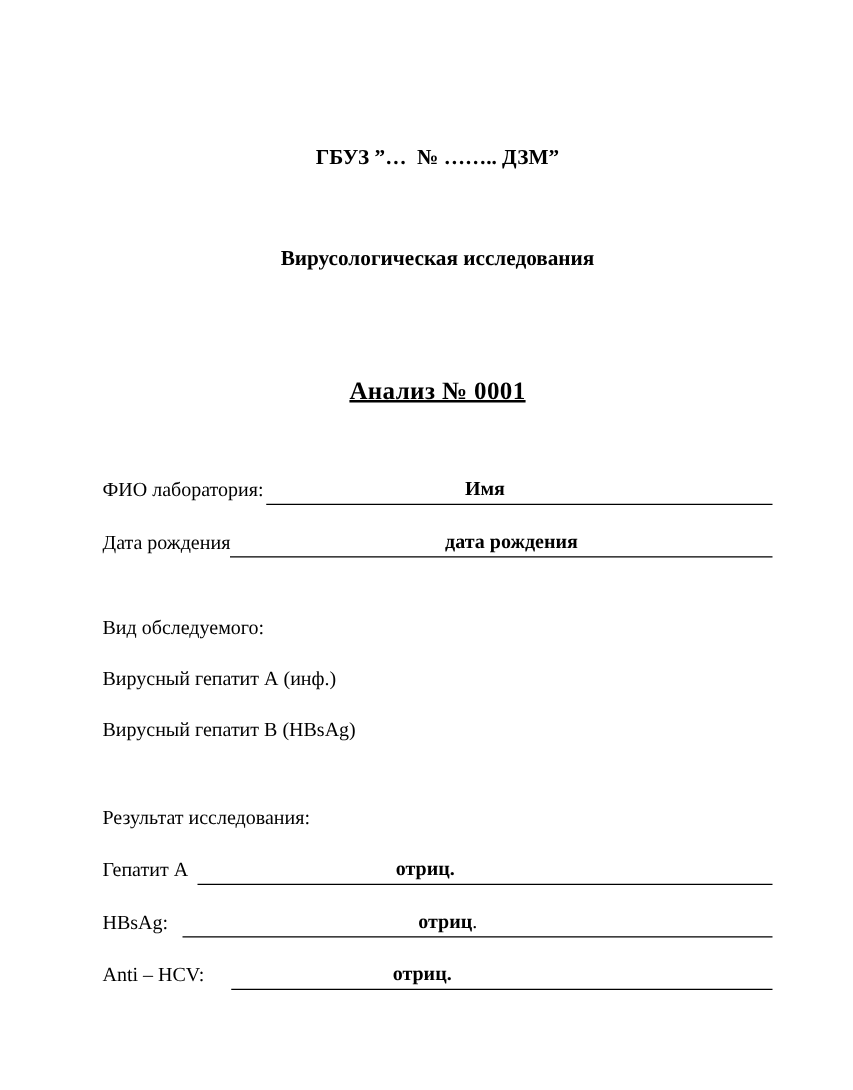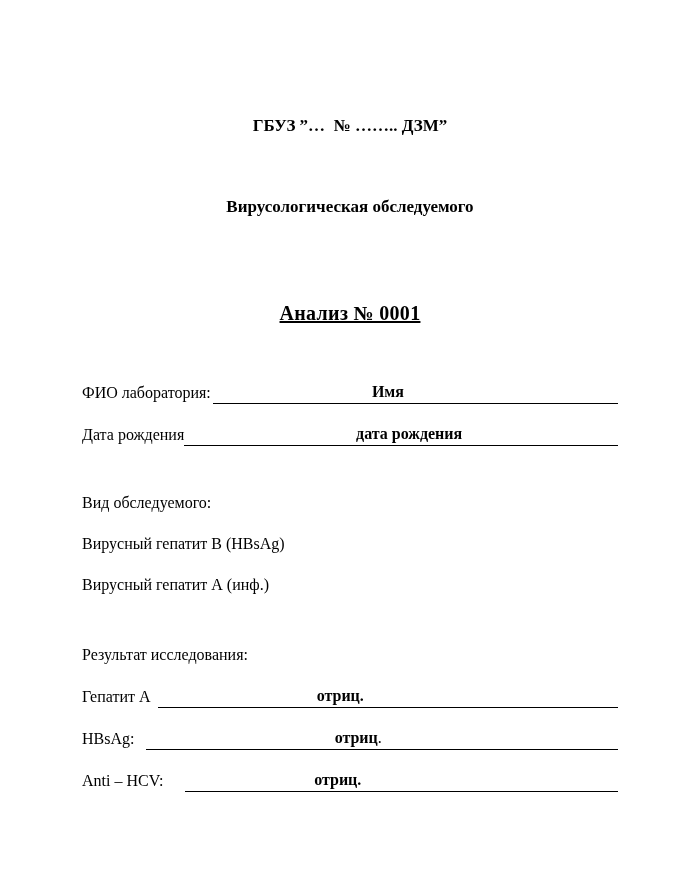--- a/index.html
+++ b/index.html
@@ -77,21 +77,21 @@
     line-height: 22px;
   }
 </style>
 </head>
 <body>
 
 <div class="page">
 
   <div class="doc-header">
     <div>ГБУЗ ”…  № …….. ДЗМ”</div>
-    <div>Вирусологическая обследуемого</div>
+    <div>Вирусологическая исследования</div>
   </div>
 
   <div class="title-wrap">
     <span class="doc-title">Анализ № 0001</span>
   </div>
 
   <div class="field-row first-after-title">
     <span class="label">ФИО лаборатория:</span>
     <span class="fill gap-fio">
       <span class="val shift-name">Имя</span>
@@ -101,22 +101,22 @@
 
   <div class="field-row">
     <span class="label">Дата рождения</span>
     <span class="fill gap-birth">
       <span class="val shift-birth">дата рождения</span>
     </span>
   </div>
 
   <div class="section-label">Вид обследуемого:</div>
 
+  <div class="plain-row">Вирусный гепатит А (инф.)</div>
   <div class="plain-row">Вирусный гепатит В (HBsAg)</div>
-  <div class="plain-row">Вирусный гепатит А (инф.)</div>
 
   <div class="section-label results">Результат исследования:</div>
 
   <div class="field-row">
     <span class="label">Гепатит А</span>
     <span class="fill gap-res1">
       <span class="val shift-res1"><b>отриц.</b><span class="suffix"></span></span>
     </span>
   </div>
 

